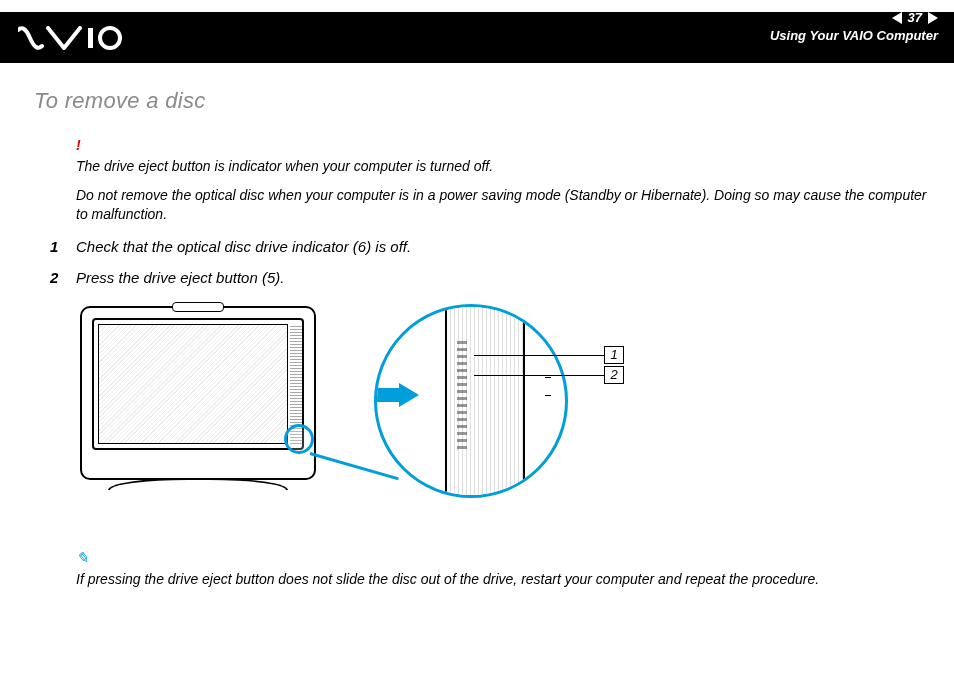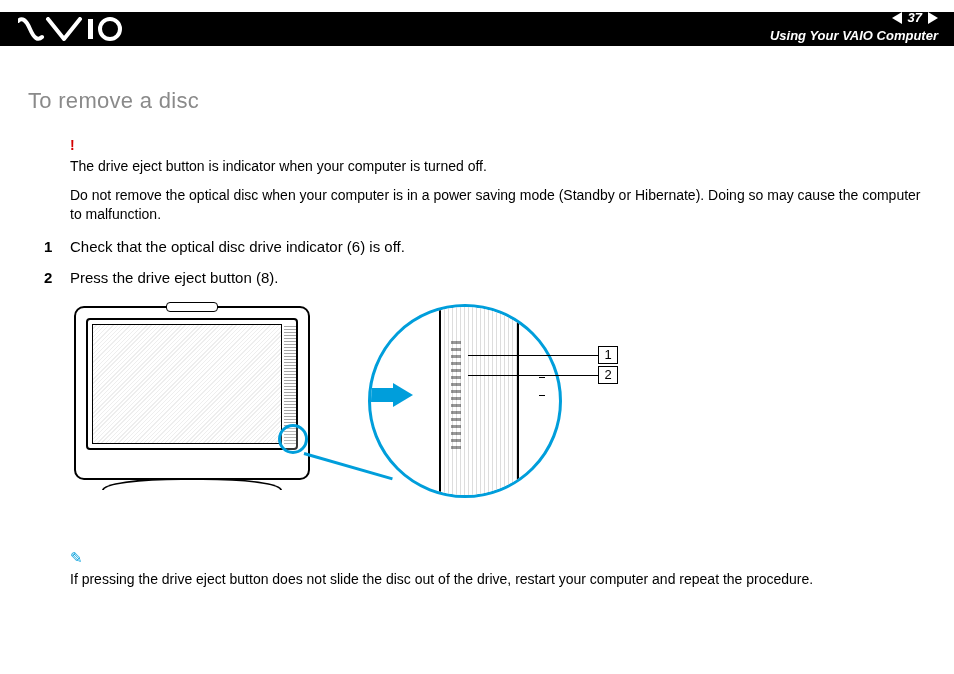--- a/index.html
+++ b/index.html
@@ -9,21 +9,21 @@
     font-family: Arial, Helvetica, sans-serif;
     background: #fff;
     position: relative;
     overflow: hidden;
   }
   .topbar {
     position: absolute;
     top: 12px;
     left: 0;
     width: 100%;
-    height: 34px;
+    height: 51px;
     background: #000;
     display: flex;
     align-items: center;
     justify-content: space-between;
     padding-right: 20px;
   }
   .vaio-logo {
     height: 34px;
     display: flex;
     align-items: center;
@@ -54,22 +54,23 @@
     top: 16px;
     right: 16px;
     color: #fff;
     font-size: 13px;
     font-weight: bold;
     font-style: italic;
   }
   .content {
     position: absolute;
     top: 88px;
-    left: 28px;
+    left: 34px;
     right: 26px;
+    font-style: italic;
   }
   .heading {
     color: #8a8a8a;
     font-size: 22px;
     font-weight: normal;
     margin-bottom: 22px;
     letter-spacing: 0.3px;
   }
   .warn-block {
     margin-left: 42px;
@@ -286,21 +287,21 @@
   </div>
 
   <div class="steps">
     <div class="step-row">
       <div class="step-num">1</div>
       <div>Check that the optical disc drive indicator (6) is off.</div>
     </div>
     <div class="step-row">
       <div class="step-num">2</div>
       <div>
-        <div>Press the drive eject button (8).</div>
+        <div>Press the drive eject button (5).</div>
       </div>
     </div>
   </div>
 
   <div class="illus">
     <div class="monitor">
       <div class="cam"></div>
       <div class="bezel"></div>
       <div class="screen"></div>
       <div class="speaker"></div>

